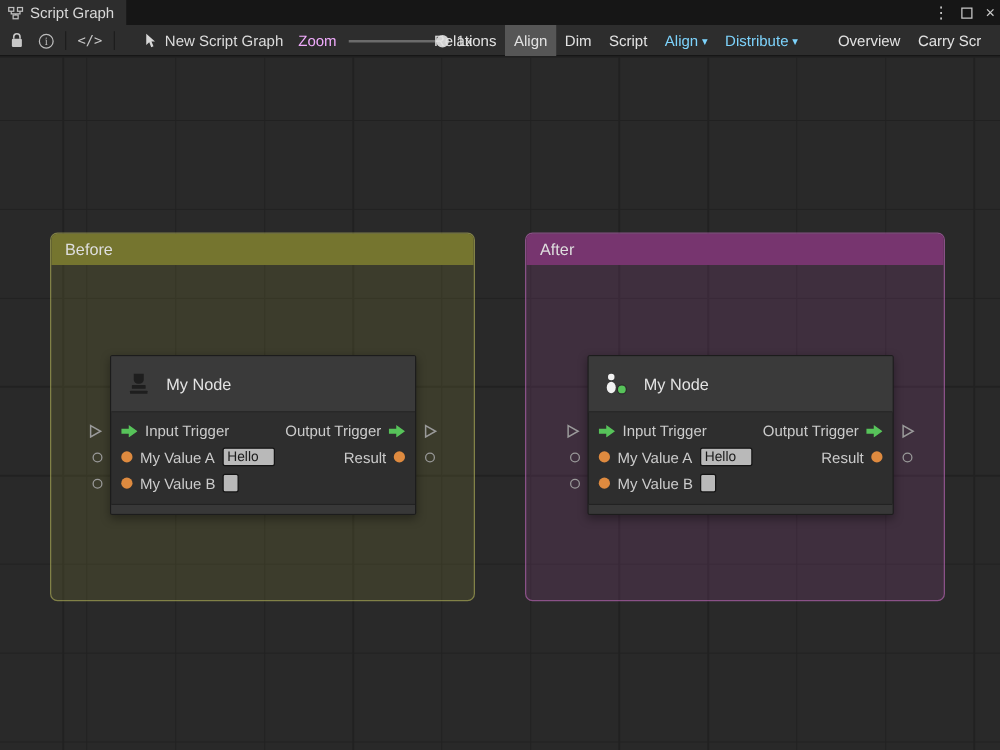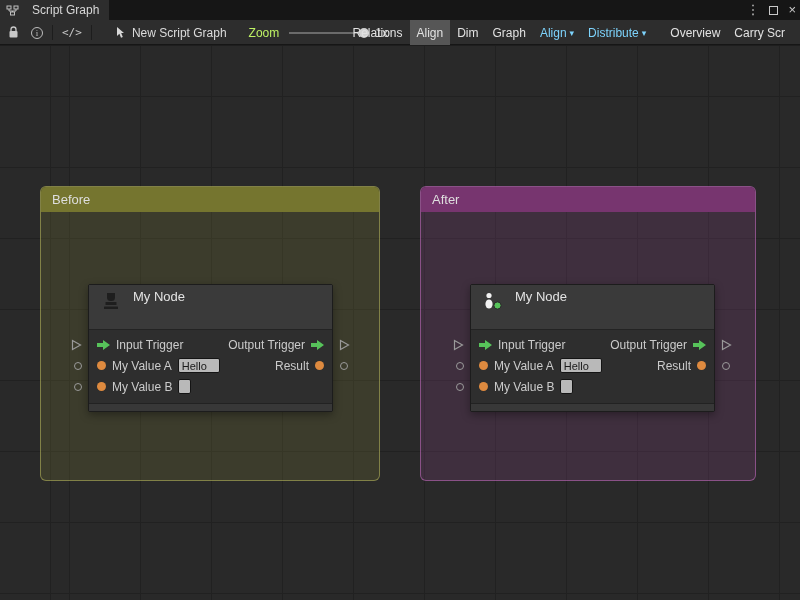--- a/index.html
+++ b/index.html
@@ -3,51 +3,51 @@
 <meta charset="utf-8">
 <style>
   * { margin:0; padding:0; box-sizing:border-box; }
   html,body { width:800px; height:600px; overflow:hidden; background:#292929;
               font-family:"Liberation Sans", sans-serif; }
   #stage { position:relative; width:800px; height:600px; overflow:hidden; }
 
   
   .tabstrip { position:absolute; left:0; top:0; width:800px; height:20px;
               background:#161616; display:flex; align-items:stretch; }
-  .tab { display:flex; align-items:center; gap:13px; padding:0 10px 0 6px;
+  .tab { display:flex; align-items:center; gap:5px; padding:0 10px 0 6px;
          background:#2d2d2d; color:#d8d8d8; font-size:12px; }
   .win-controls { position:absolute; right:4px; top:0; height:20px;
                   display:flex; align-items:center; gap:10px; color:#c9c9c9; }
   .wc { font-size:13px; line-height:20px; cursor:default; }
   .wc-max { width:9px; height:9px; border:1px solid #c9c9c9; display:inline-block; }
 
   
   .toolbar { position:absolute; left:0; top:20px; width:800px; height:25px;
              background:#2d2d2d; border-bottom:1px solid #161616; color:#e2e2e2;
              font-size:12px; white-space:nowrap; }
   .tb-left { position:absolute; left:0; top:0; height:25px; display:flex; align-items:center; }
   .tb-icon { display:inline-flex; align-items:center; justify-content:center; color:#c8c8c8; }
   .tb-sep { width:1px; height:15px; background:#1d1d1d; margin:0 9px; }
   .info-badge { width:12px; height:12px; border:1px solid #bdbdbd; border-radius:50%;
                 font-size:9px; line-height:10px; text-align:center; color:#bdbdbd;
                 font-family:"Liberation Serif", serif; }
   .code-glyph { font-family:"DejaVu Sans Mono", monospace; font-size:11px; color:#c8c8c8; }
   .tb-label { margin-left:6px; color:#dcdcdc;text-align:right; }
-  .zoom-label { margin-left:22px; color:#bef264; }
+  .zoom-label { margin-left:12px; color:#f0abfc; }
   .zoom-slider { position:relative; width:80px; height:12px; margin-left:10px; }
   .zoom-track { position:absolute; left:0; right:0; top:5px; height:2px; background:#6b6b6b; }
   .zoom-knob { position:absolute; left:70px; top:1px; width:10px; height:10px;
                border-radius:50%; background:#d2d2d2; }
   .zoom-value { margin-left:6px; color:#d5d5d5; }
   .tb-right { position:absolute; right:8px; top:0; height:25px; display:flex; align-items:stretch; }
   .tb-btn { display:flex; align-items:center; padding:0 7px; color:#e2e2e2; cursor:default; }
   .tb-btn.active { background:#565656; }
   .tb-btn.disabled { color:#7dd3fc; }
   .dd { font-size:9px; margin-left:3px; }
-  .gap-before { margin-left:10px; }
+  .gap-before { margin-left:18px; }
 
   
   .canvas { position:absolute; left:0; top:45px; width:800px; height:555px;
             background-color:#292929; border-top:1px solid #1e1e1e;
             background-image:
               repeating-linear-gradient(to right,#212121 0,#212121 1px,transparent 1px,transparent 71px),
               repeating-linear-gradient(to bottom,#212121 0,#212121 1px,transparent 1px,transparent 71px);
             background-position:69px 50px, 69px 50px; }
 
   
@@ -59,21 +59,21 @@
   .group-before .group-header { background:#75752f; }
   .group-after  { left:420px; top:185px; width:336px; height:295px;
                   background:rgba(165,80,160,0.18); border:1px solid rgba(200,110,195,0.55); }
   .group-after .group-header { background:#77356f; }
 
   
   .node { position:absolute; width:245px; background:#2e2e2e;
           border:1px solid #1c1c1c; border-radius:2px;
           box-shadow:0 3px 8px rgba(0,0,0,0.35); }
   .node-header { height:45px; background:#3a3a3a; border-bottom:1px solid #232323;
-                 display:flex; padding:4px 10px; }
+                 display:flex; align-items:center; padding:4px 10px; }
   .node-icon { width:24px; height:24px; margin-right:10px; display:inline-flex;
                align-items:center; justify-content:center; }
   .node-title { color:#e3e3e3; font-size:13px; }
   .node-body { padding:4px 0 6px; }
   .port-row { height:21px; display:flex; align-items:center;
               justify-content:space-between; padding:0 8px;
               color:#cbcbcb; font-size:12px; }
   .port { display:flex; align-items:center; gap:6px; }
   .dot { width:9px; height:9px; border-radius:50%; background:#de8a3f; flex:none; }
   .flow-arrow { flex:none; }
@@ -136,21 +136,21 @@
       <div class="zoom-slider">
         <div class="zoom-track"></div>
         <div class="zoom-knob"></div>
       </div>
       <span class="zoom-value">1x</span>
     </div>
     <div class="tb-right">
       <span class="tb-btn">Relations</span>
       <span class="tb-btn active">Align</span>
       <span class="tb-btn">Dim</span>
-      <span class="tb-btn">Graph</span>
+      <span class="tb-btn">Script</span>
       <span class="tb-btn disabled">
         <span>Align</span>
         <span class="dd">▾</span>
       </span>
       <span class="tb-btn disabled">
         <span>Distribute</span>
         <span class="dd">▾</span>
       </span>
       <span class="tb-btn gap-before">Overview</span>
       <span class="tb-btn">Carry Scr</span>

